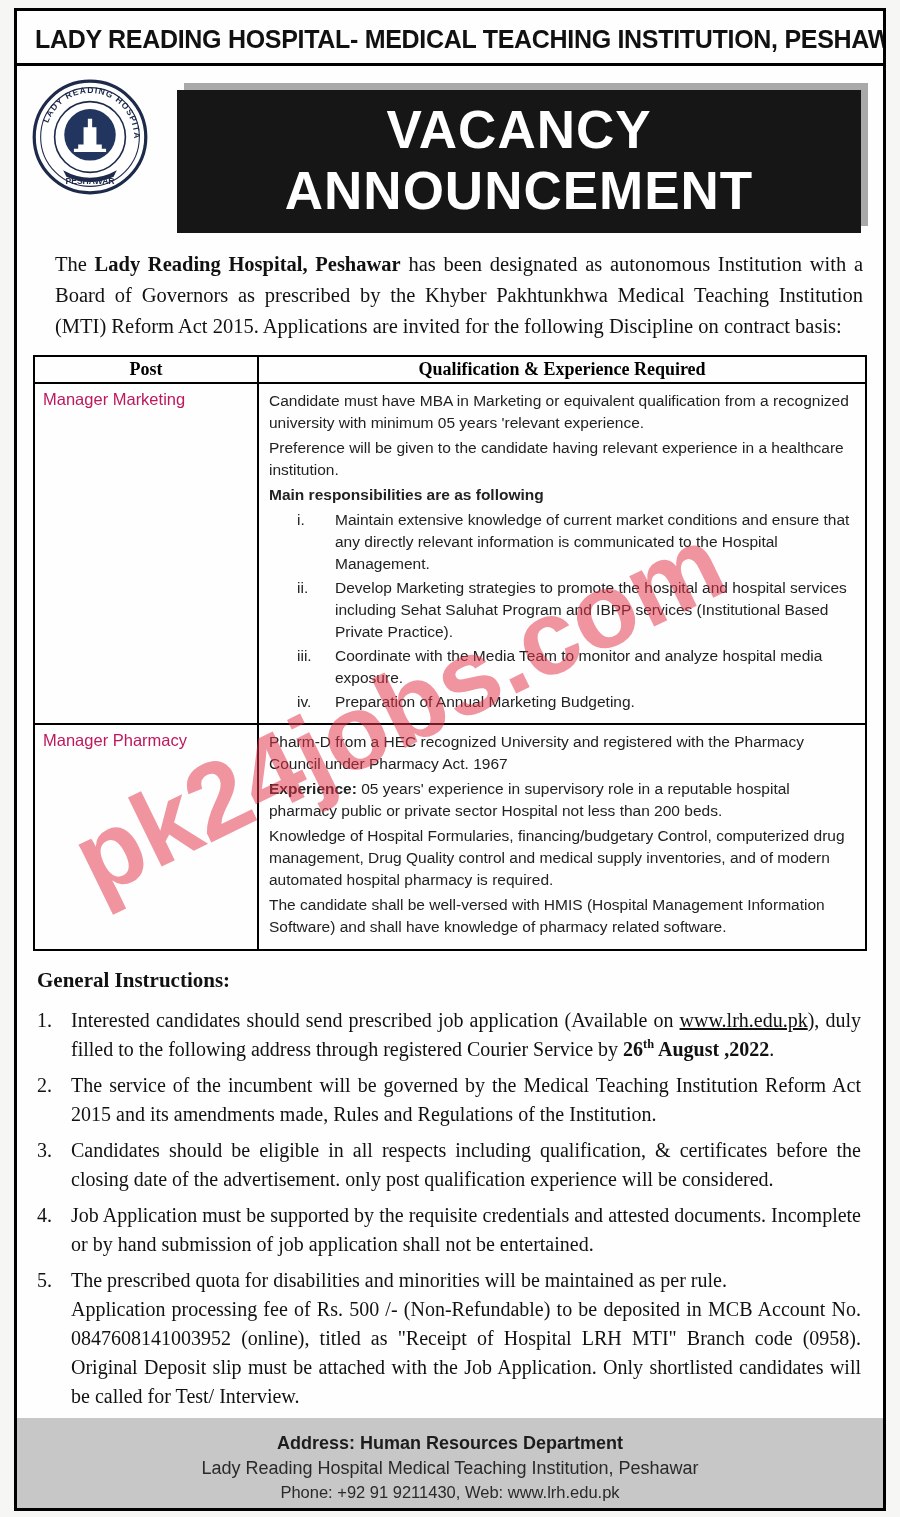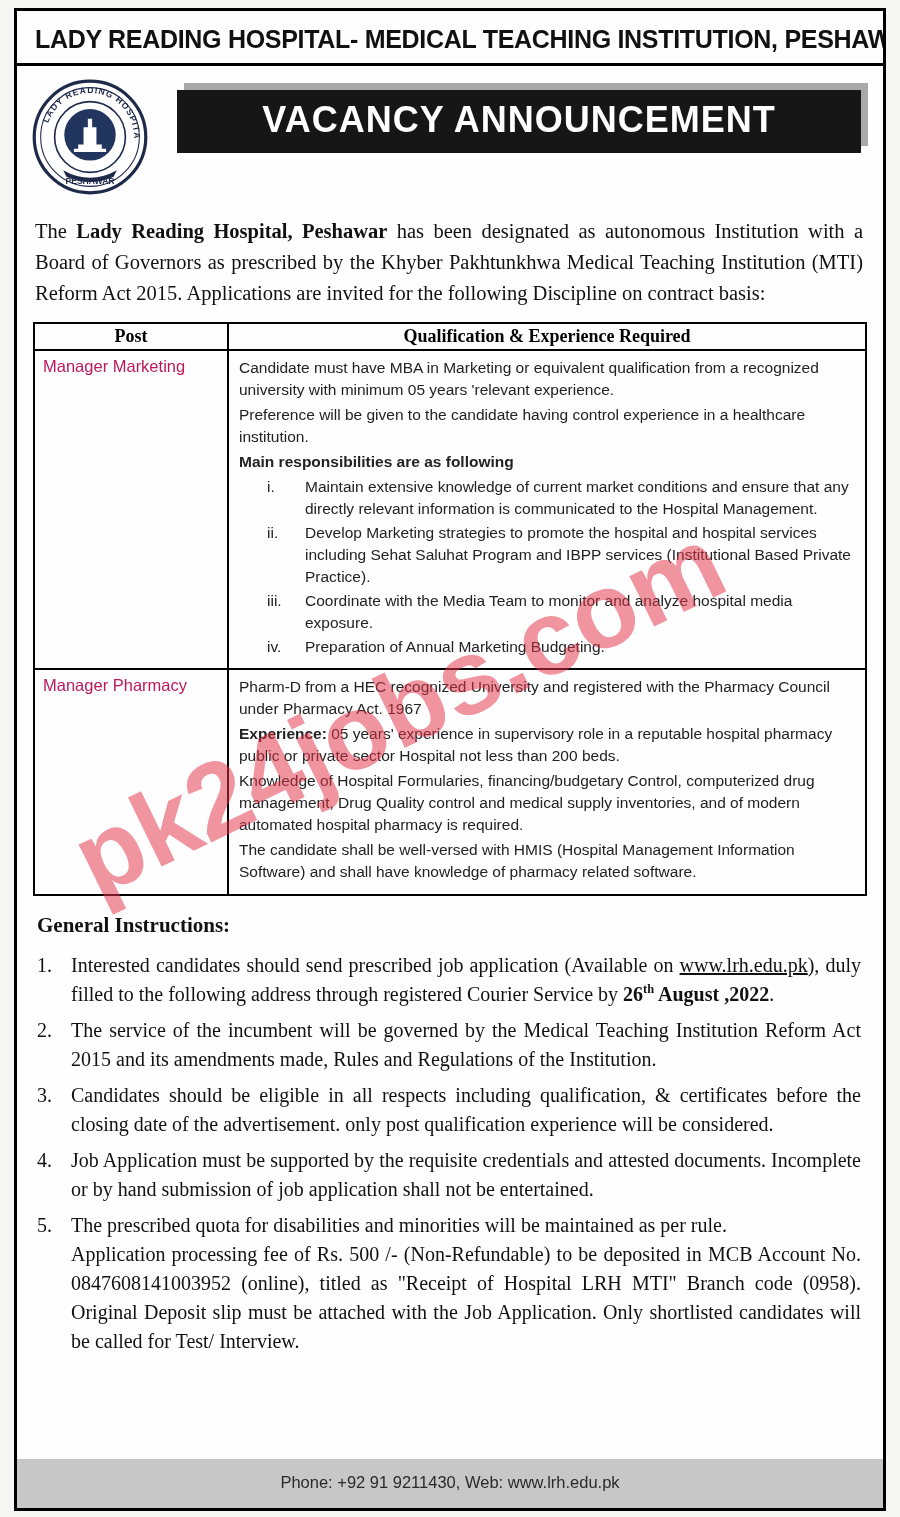--- a/index.html
+++ b/index.html
@@ -31,52 +31,53 @@
   
   .banner-row { display:flex; align-items:flex-start; padding:12px 20px 0 14px; }
   .logo-wrap { width:122px; flex-shrink:0; }
   .banner {
     flex:1;
     margin:12px 2px 0 24px;
     background:#161616;
     color:#fff;
     font-family:"Liberation Sans", sans-serif;
     font-weight:bold;
-    font-size:36px;
+    font-size:53px;
     letter-spacing:1px;
     text-align:center;
     padding:9px 0 12px;
     box-shadow:7px -7px 0 #a9a9a9;
   }
   
   .intro {
     padding:16px 20px 0 18px;
     font-size:20.5px;
     line-height:1.5;
     text-align:justify;
+    margin-left:20px;
   }
   
   table.vacancy {
     border-collapse:collapse;
     margin:14px 16px 0 16px;
     width:calc(100% - 32px);
     font-family:"Liberation Sans", sans-serif;
     font-size:15.5px;
     color:#222;
   }
   table.vacancy th, table.vacancy td { border:2px solid #000; vertical-align:top; }
   table.vacancy th {
     font-family:"Liberation Serif", serif;
     font-size:18px;
     font-weight:bold;
     text-align:center;
     padding:2px 4px;
     color:#000;
   }
-  .col-post { width:194px; }
+  .col-post { width:224px; }
   .post-cell { padding:6px 8px; font-size:16.5px; color:#be185d; }
   .qual-cell { padding:6px 12px 8px 10px; line-height:1.42; }
   .qual-cell p { margin:0 0 3px 0; }
   .resp-head { font-weight:bold; margin-left:66px; margin-top:2px; }
   .resp-item { display:flex; padding-left:28px; margin-bottom:2px; }
   .rnum { width:38px; flex-shrink:0; }
   .rtext { flex:1; }
   
   .instructions { padding:14px 22px 0 20px; font-size:20px; line-height:1.45; }
   .inst-heading {
@@ -150,21 +151,21 @@
       <tr>
         <th class="col-post">Post</th>
         <th>Qualification &amp; Experience Required</th>
       </tr>
     </thead>
     <tbody>
       <tr>
         <td class="post-cell">Manager Marketing</td>
         <td class="qual-cell">
           <p>Candidate must have MBA in Marketing or equivalent qualification from a recognized university with minimum 05 years 'relevant experience.</p>
-          <p>Preference will be given to the candidate having control experience in a healthcare institution.</p>
+          <p>Preference will be given to the candidate having relevant experience in a healthcare institution.</p>
           <p class="resp-head">Main responsibilities are as following</p>
           <div class="resp-item">
             <span class="rnum">i.</span>
             <span class="rtext">Maintain extensive knowledge of current market conditions and ensure that any directly relevant information is communicated to the Hospital Management.</span>
           </div>
           <div class="resp-item">
             <span class="rnum">ii.</span>
             <span class="rtext">Develop Marketing strategies to promote the hospital and hospital services including Sehat Saluhat Program and IBPP services (Institutional Based Private Practice).</span>
           </div>
           <div class="resp-item">
@@ -215,18 +216,20 @@
     <div class="inst-item">
       <span class="inst-num">5.</span>
       <span class="inst-body">
         <div>The prescribed quota for disabilities and minorities will be maintained as per rule.</div>
         <div>Application processing fee of Rs. 500 /- (Non-Refundable) to be deposited in MCB Account No. 0847608141003952 (online), titled as "Receipt of Hospital LRH MTI" Branch code (0958). Original Deposit slip must be attached with the Job Application. Only shortlisted candidates will be called for Test/ Interview.</div>
       </span>
     </div>
   </div>
 
   <div class="doc-footer">
+    <div class="f2">Address: Human Resources Department</div>
+    <div class="f3">Lady Reading Hospital Medical Teaching Institution, Peshawar</div>
     <div class="f4">Phone: +92 91 9211430, Web: www.lrh.edu.pk</div>
   </div>
 
 </div>
 
 <div class="watermark">pk24jobs.com</div>
 
 </body></html>

